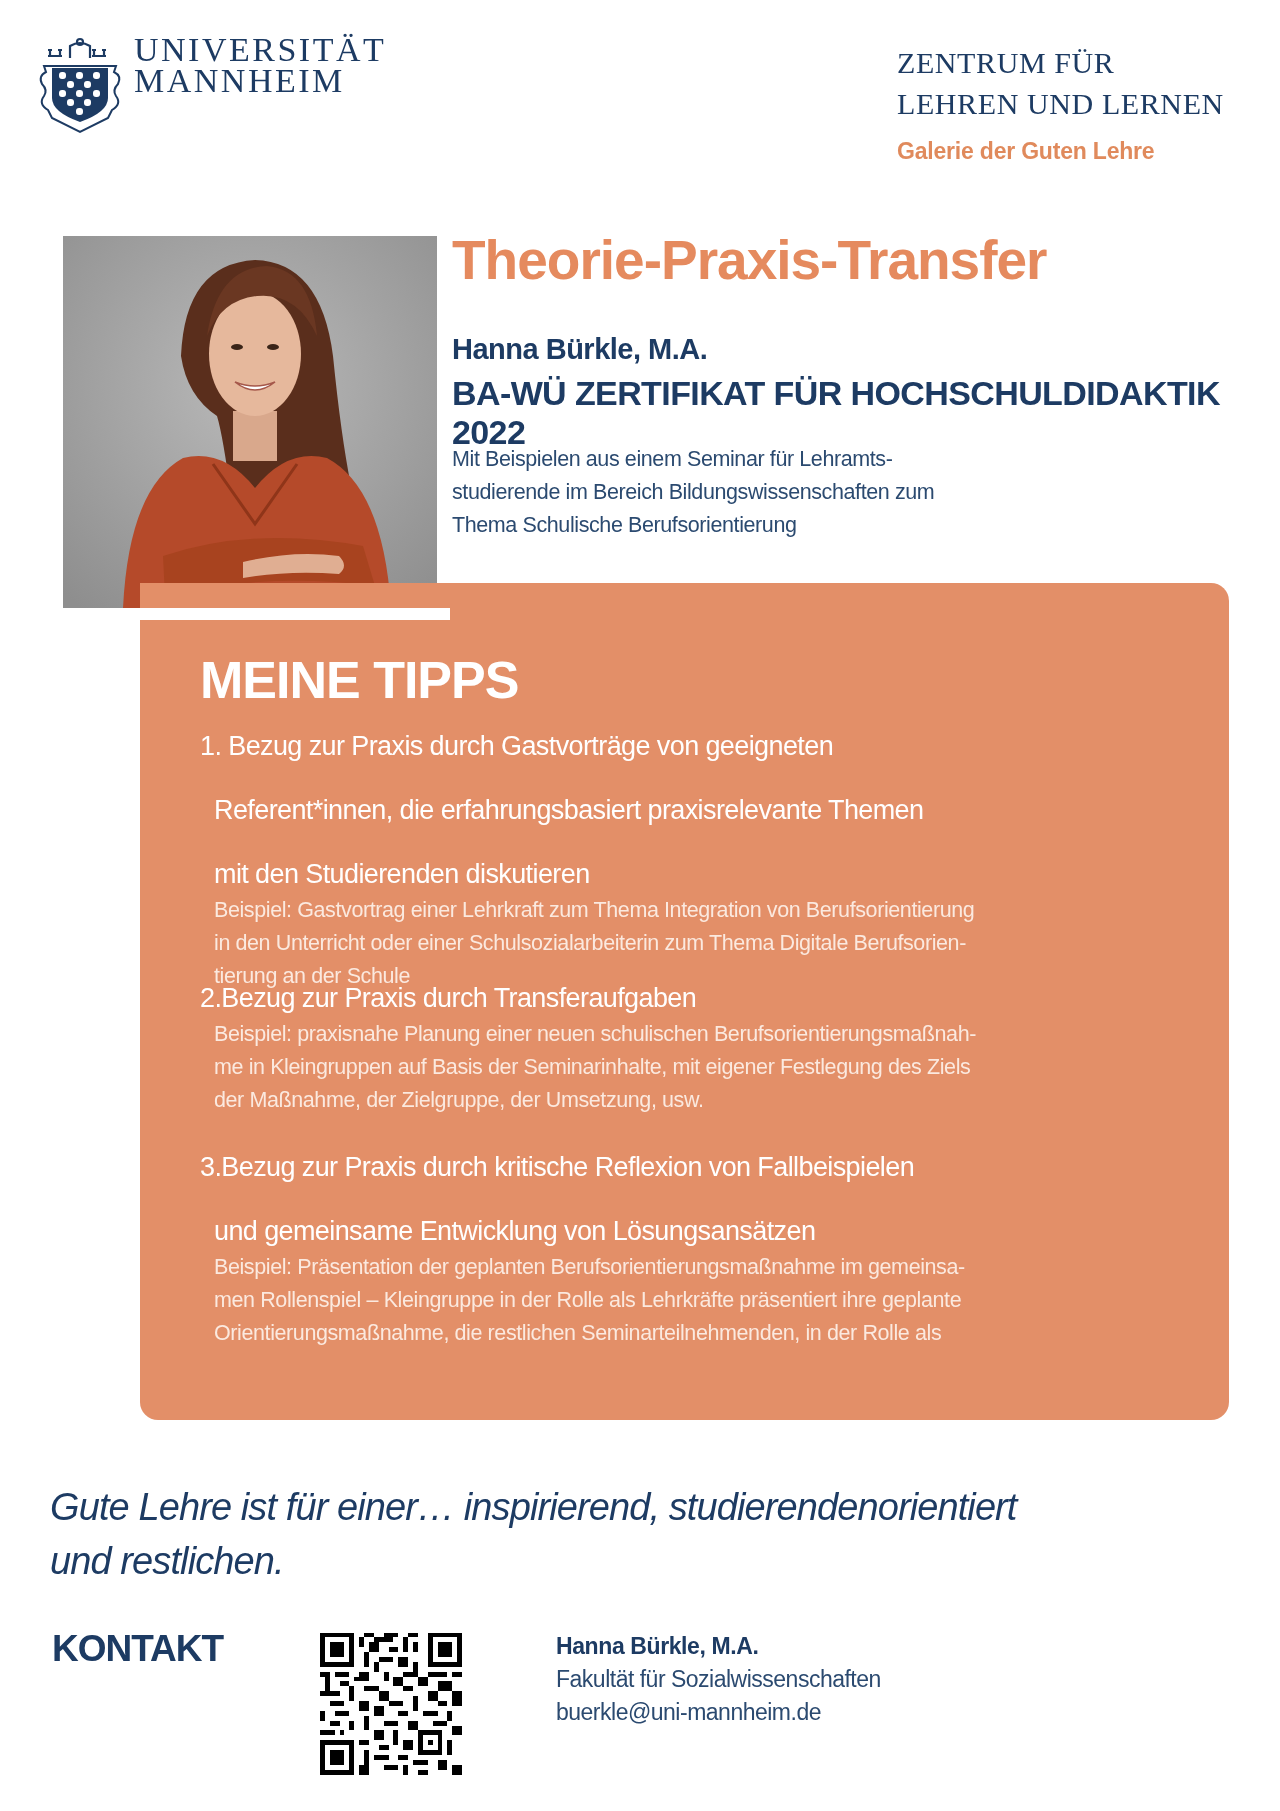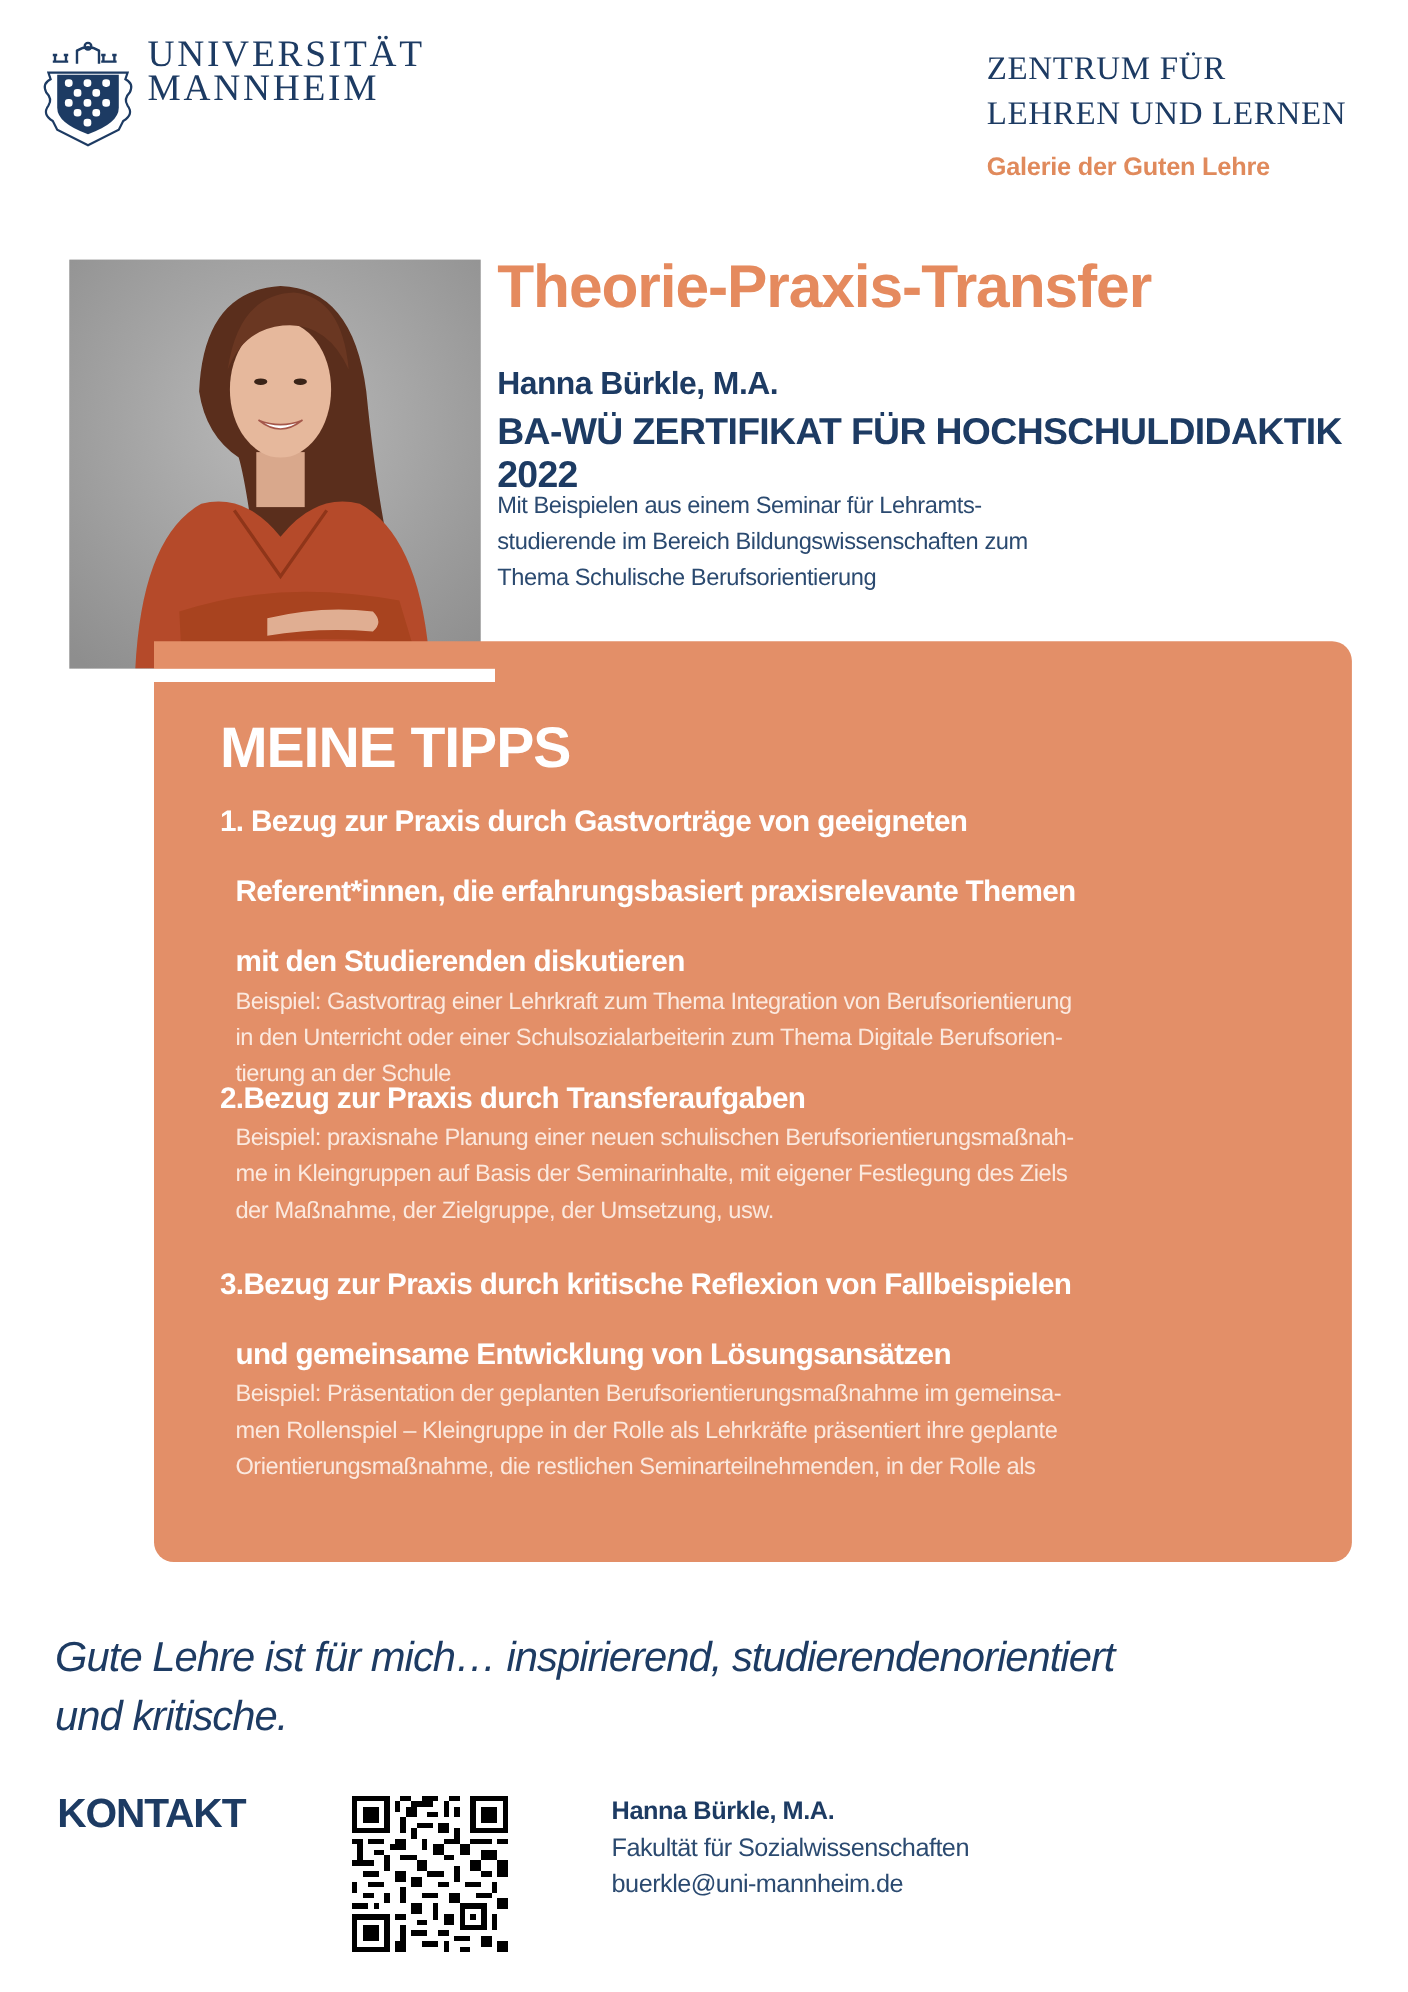--- a/index.html
+++ b/index.html
@@ -24,21 +24,21 @@
     #name { left: 452px; top: 333px; font-size: 29px; font-weight: bold; color: #1d3b63; letter-spacing: -0.5px; }
     #cert { left: 452px; top: 374px; font-size: 34px; font-weight: bold; color: #1d3b63; letter-spacing: -0.6px; }
     #desc { left: 452px; top: 443px; font-size: 21.5px; color: #2b4a70; line-height: 33px; letter-spacing: -0.4px; }
 
     
     #tips-box { left: 140px; top: 583px; width: 1089px; height: 837px; background: #e38f68; border-radius: 0 18px 18px 18px; }
     #tips-notch { left: 63px; top: 608px; width: 387px; height: 12px; background: #ffffff; }
     #tips-heading { left: 200px; top: 650px; font-size: 52px; font-weight: bold; color: #ffffff; letter-spacing: -1px; }
 
     .tip { position: absolute; left: 200px; width: 1000px; color: #ffffff; }
-    .tip .tip-title { font-size: 27px; font-weight: bold; line-height: 40px; letter-spacing: -0.6px; }
+    .tip .tip-title { font-size: 27px; font-weight: normal; line-height: 40px; letter-spacing: -0.6px; }
     .tip .tip-title .cont { display: block; padding-left: 14px; margin-top: 24px; }
     .tip .tip-example { font-size: 21.5px; line-height: 33px; padding-left: 14px; color: #fbe9df; letter-spacing: -0.4px; }
     #tip-1 { top: 726px; }
     #tip-2 { top: 978px; }
     #tip-3 { top: 1147px; }
 
     
     #quote { left: 50px; top: 1480px; font-size: 38px; font-style: italic; color: #1d3b63; line-height: 54px; letter-spacing: -0.9px; width: 1180px; }
 
     
@@ -163,22 +163,22 @@
     <span class="cont">und gemeinsame Entwicklung von Lösungsansätzen</span>
   </div>
   <div class="tip-example">
     <div>Beispiel: Präsentation der geplanten Berufsorientierungsmaßnahme im gemeinsa-</div>
     <div>men Rollenspiel – Kleingruppe in der Rolle als Lehrkräfte präsentiert ihre geplante</div>
     <div>Orientierungsmaßnahme, die restlichen Seminarteilnehmenden, in der Rolle als</div>
   </div>
 </div>
 
 <div id="quote" class="abs">
-  <div>Gute Lehre ist für mich… inspirierend, studierendenorientiert</div>
-  <div>und kritische.</div>
+  <div>Gute Lehre ist für einer… inspirierend, studierendenorientiert</div>
+  <div>und restlichen.</div>
 </div>
 
 <div id="kontakt-label" class="abs">KONTAKT</div>
 <div id="qr" class="abs">
   <svg width="142" height="143" viewBox="0 0 29 29" shape-rendering="crispEdges">
     <rect width="29" height="29" fill="#ffffff"></rect>
     <g fill="#000000">
 
       <path d="M0 0h7v7h-7z M1 1v5h5v-5z" fill-rule="evenodd"></path>
       <rect x="2" y="2" width="3" height="3"></rect>

